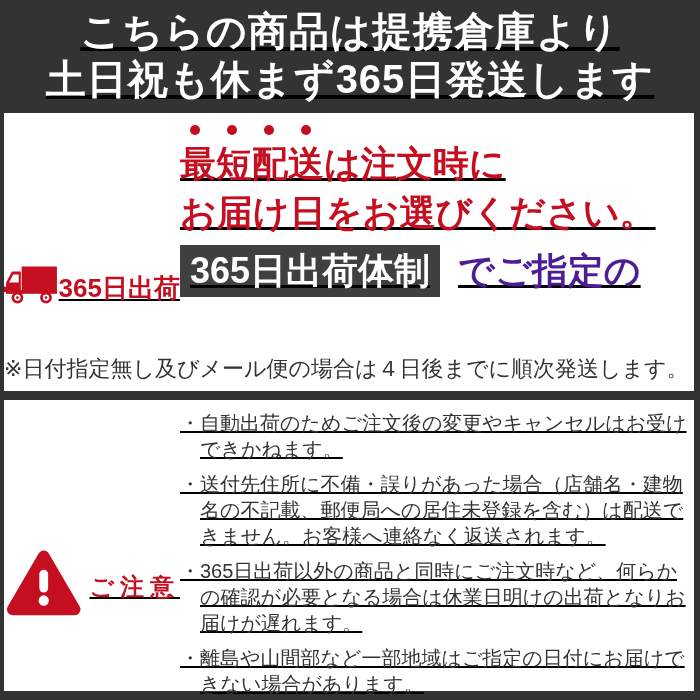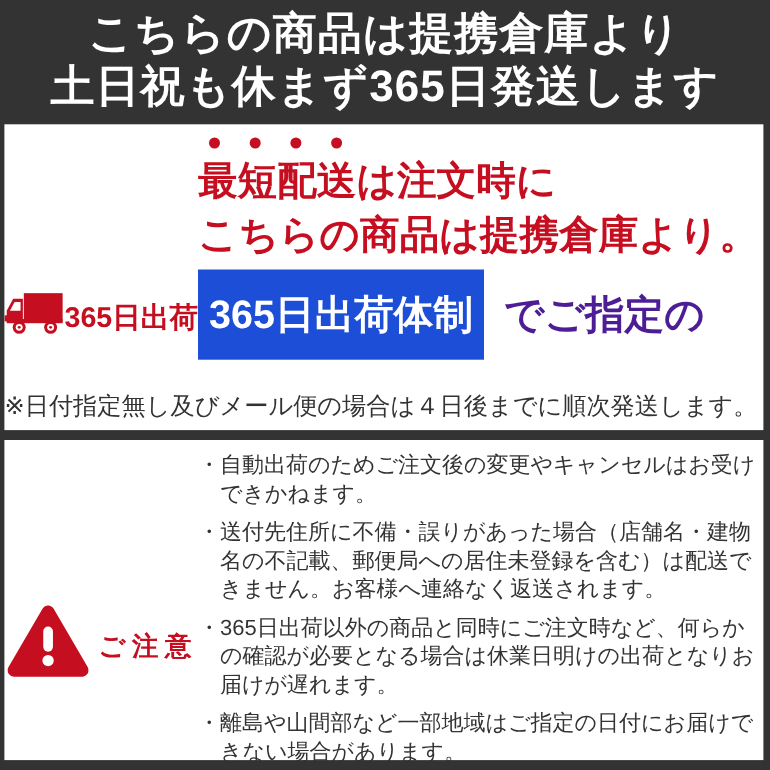--- a/index.html
+++ b/index.html
@@ -1,19 +1,20 @@
 <!DOCTYPE html>
 <html><head>
 <meta charset="utf-8">
 <style>
   html,body{margin:0;padding:0;background:#333333;}
   .stage{
     position:relative;width:700px;height:700px;background:#333333;
     font-family:"Liberation Sans","DejaVu Sans",sans-serif;
     overflow:hidden;
+    text-decoration:underline;
   }
   
   .banner{
     height:110px;display:flex;flex-direction:column;justify-content:center;
     align-items:center;color:#ffffff;font-weight:bold;font-size:40px;
     line-height:48px;letter-spacing:1px;text-align:center;
   }
   
   .panel{
     background:#ffffff;margin:0 6px 0 4px;position:relative;box-sizing:border-box;
@@ -35,22 +36,22 @@
   }
   
   .ship-right{flex:1;padding-top:8px;}
   .dots{display:flex;gap:27px;margin:4px 0 4px 10px;height:10px;}
   .dot{width:10px;height:10px;border-radius:50%;background:#c50e1f;}
   .red-line{
     color:#c50e1f;font-weight:bold;font-size:36px;line-height:49px;white-space:nowrap;
   }
   .box-row{margin:8px 0 3px 0;display:flex;align-items:center;white-space:nowrap;}
   .highlight-box{
-    display:inline-block;background:#1d4ed8;color:#ffffff;font-weight:bold;
-    font-size:36px;line-height:46px;padding:18px 10px;
+    display:inline-block;background:#404040;color:#ffffff;font-weight:bold;
+    font-size:36px;line-height:46px;padding:3px 10px;
   }
   .box-suffix{
     color:#4c1d95;font-weight:bold;font-size:36px;margin-left:18px;
   }
   .ship-note{
     position:absolute;left:0;right:0;bottom:7px;text-align:left;
     color:#333333;font-size:22px;white-space:nowrap;
   }
   
   .caution-list{
@@ -90,21 +91,21 @@
     </div>
 
     <div class="ship-right">
       <div class="dots">
         <span class="dot"></span>
         <span class="dot"></span>
         <span class="dot"></span>
         <span class="dot"></span>
       </div>
       <div class="red-line">最短配送は注文時に</div>
-      <div class="red-line">こちらの商品は提携倉庫より。</div>
+      <div class="red-line">お届け日をお選びください。</div>
       <div class="box-row">
         <span class="highlight-box">365日出荷体制</span>
         <span class="box-suffix">でご指定の</span>
       </div>
     </div>
 
     <div class="ship-note">※日付指定無し及びメール便の場合は４日後までに順次発送します。</div>
   </div>
 
   <div class="panel panel-caution">

